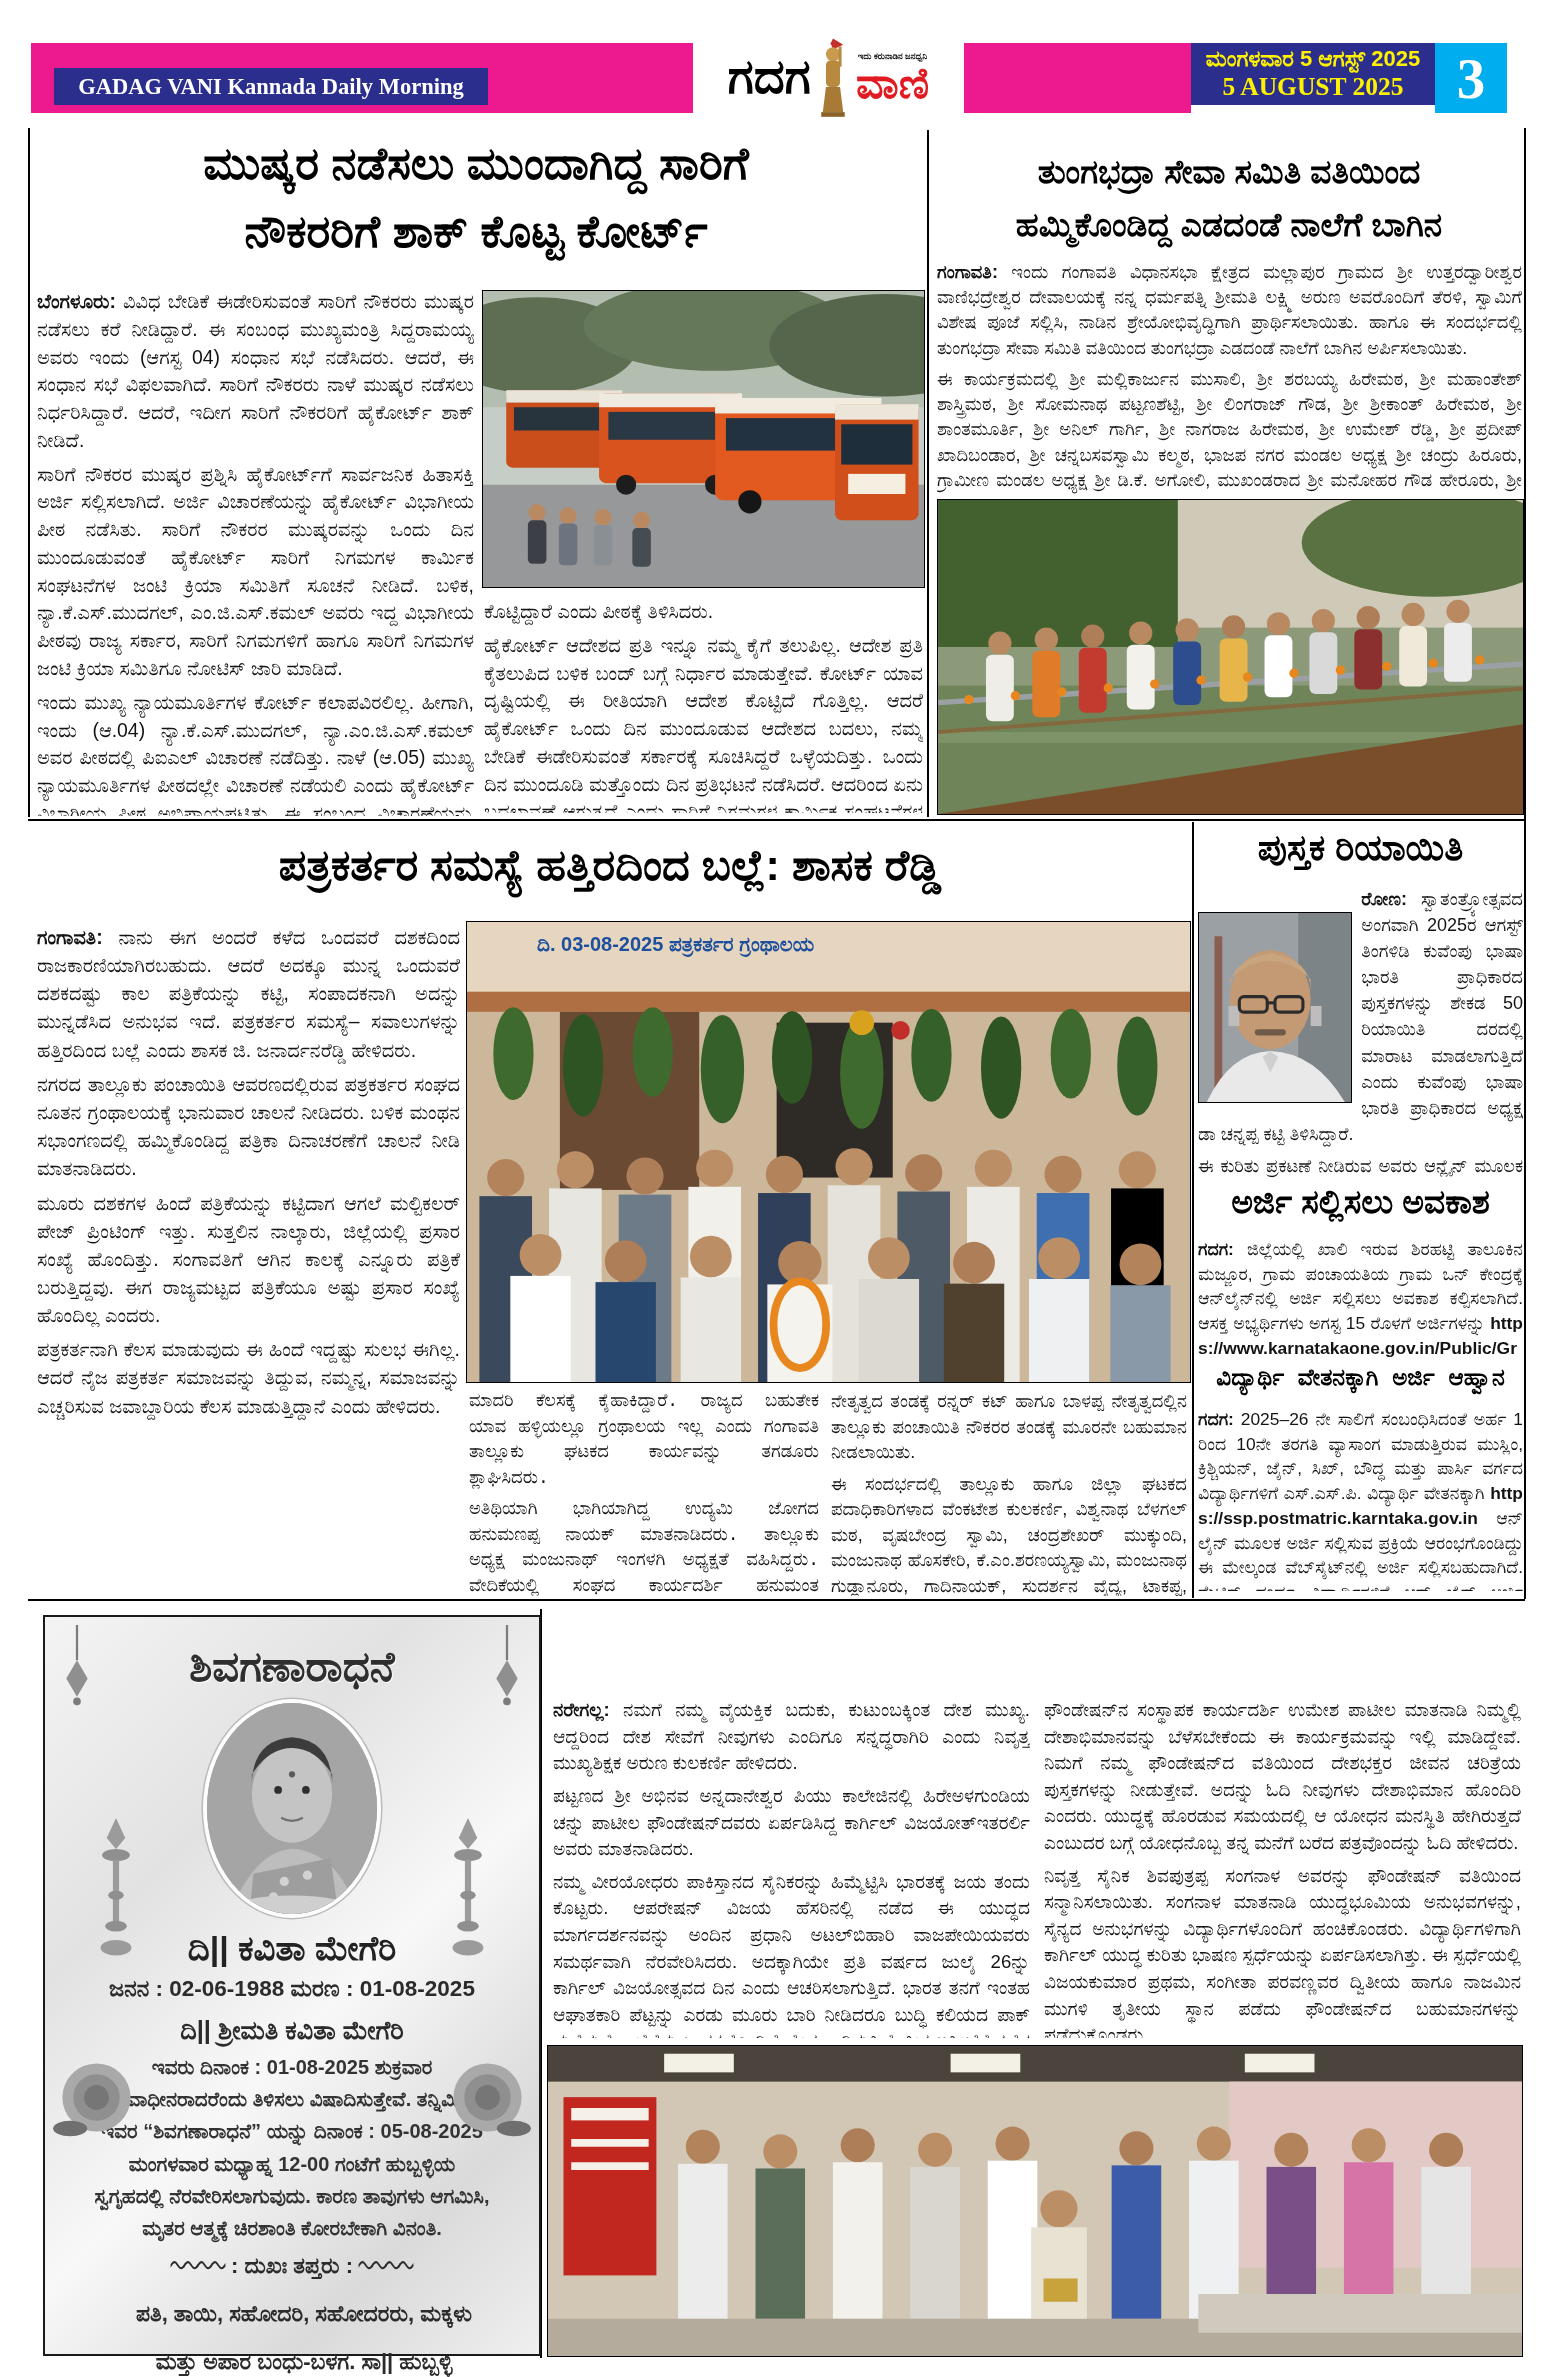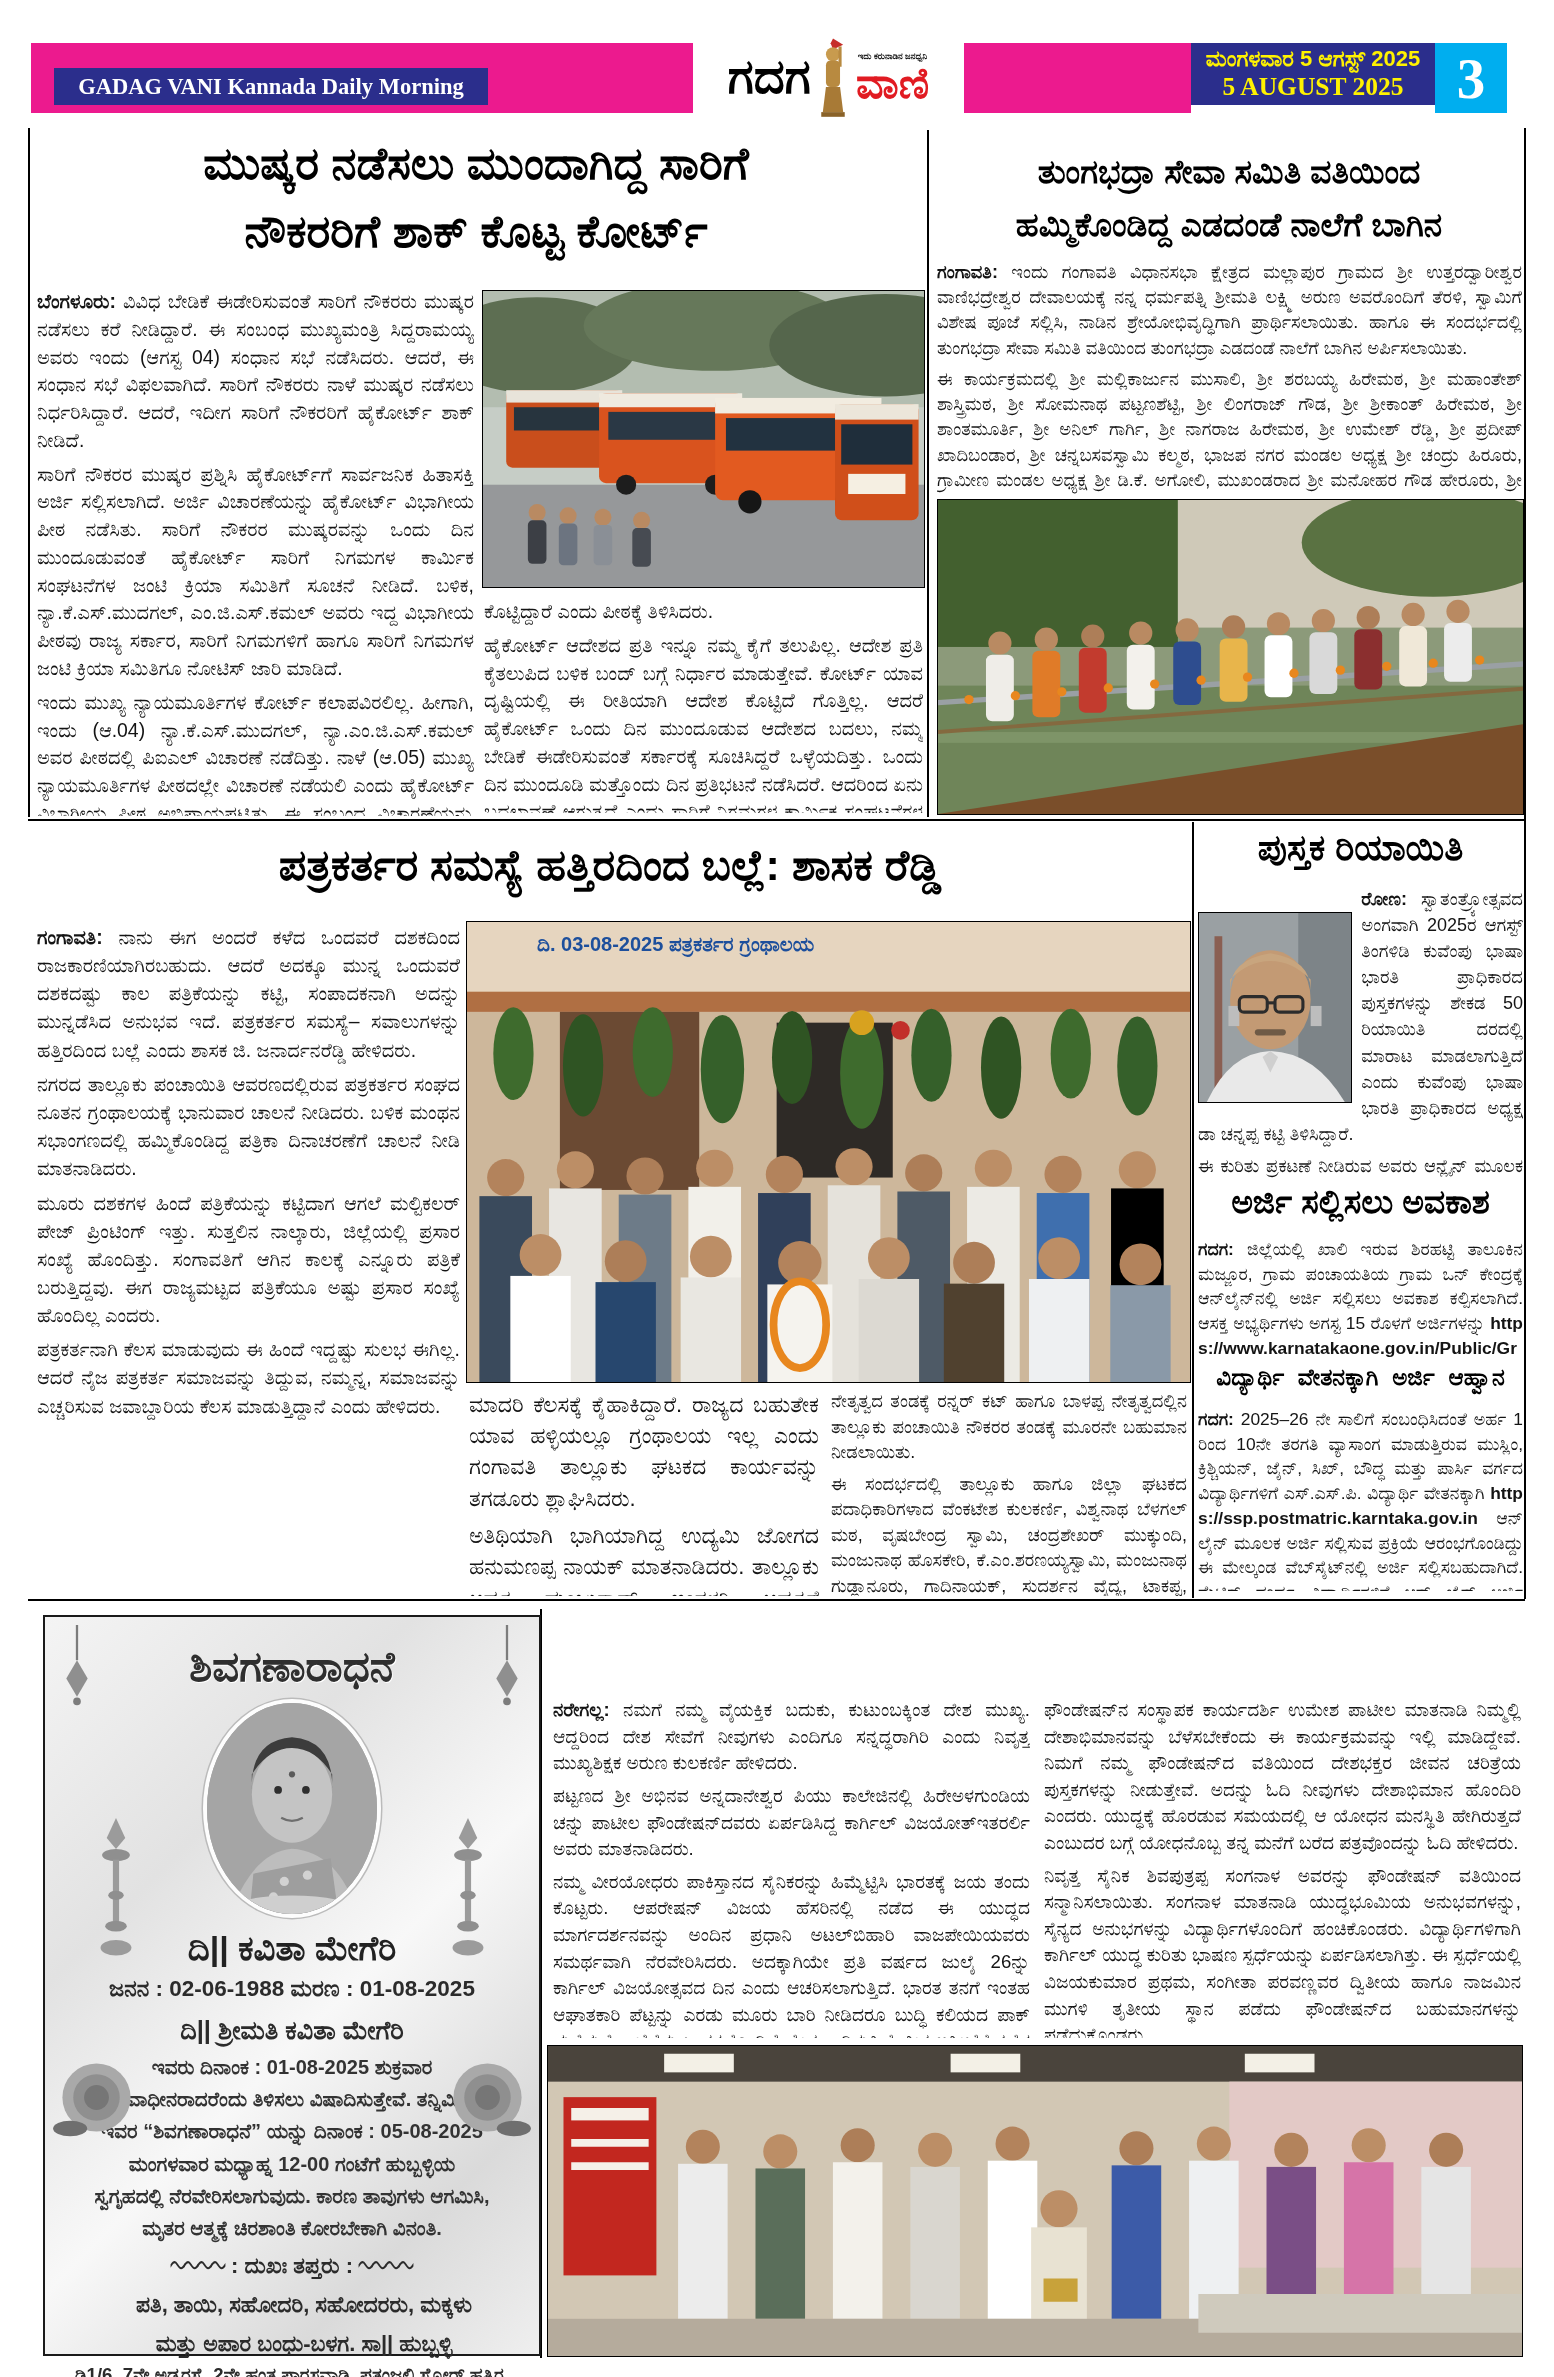--- a/index.html
+++ b/index.html
@@ -35,21 +35,21 @@
   
   #obit{position:absolute;left:43px;top:1615px;width:494px;height:737px;border:2.3px solid #1a1a1a;
       background:linear-gradient(135deg,#f4f4f4 0%,#e2e2e2 30%,#f8f8f8 55%,#dadada 80%,#efefef 100%);
       text-align:center;color:#2b2b2b;}
   #obit .title{font-size:42px;font-weight:800;margin-top:26px;color:#2f2f2f;text-shadow:0.8px 0.8px 0 #fff;}
   #obit .name-big{font-size:34px;font-weight:800;margin-top:11px;color:#222;}
   #obit .dob{font-size:22.5px;font-weight:800;margin-top:7.7px;}
   #obit .name-small{font-size:25.5px;font-weight:800;margin-top:14px;}
   #obit .line{font-size:20px;margin-top:9.3px;font-weight:600;color:#333;}
   #obit .grief{font-size:22px;font-weight:800;margin-top:12.4px;}
-  #obit .kin{font-size:22px;font-weight:800;margin-top:13px;padding-left:24px;}
+  #obit .kin{font-size:22px;font-weight:800;margin-top:22px;padding-left:24px;}
   #obit .addr{font-size:18.6px;font-weight:700;margin-top:7.7px;}
   .oval-photo{width:170px;height:211px;margin:7.7px auto 0 auto;border-radius:50%;
       border:4.6px solid #fdfdfd;box-shadow:0 0 0 1.5px #bbb;overflow:hidden;background:#9e9e9e;}
   .lamp{position:absolute;width:26px;height:93px;}
   .decor-rose{position:absolute;width:93px;height:93px;}
 </style>
 </head>
 <body>
 
 <div id="page">
@@ -329,21 +329,21 @@
             <rect x="726" y="461" width="78" height="133" fill="#eef0f2"></rect>
           </g>
         <g>
             <circle cx="870" cy="442" r="27" fill="#b3835c"></circle>
             <rect x="831" y="469" width="78" height="125" fill="#8a99a8"></rect>
           </g>
       </g>
     </svg>
     <span class="abs" style="left:70px;top:11px;color:#1d4f9c;font-weight:bold;font-size:20px;">ದಿ. 03-08-2025 ಪತ್ರಕರ್ತರ ಗ್ರಂಥಾಲಯ</span>
   </div>
-  <div class="abs body-text" style="left:469px;top:1389px;width:350px;height:207px;font-size:22px;line-height:1.42;overflow:hidden;">
+  <div class="abs body-text" style="left:469px;top:1389px;width:350px;height:207px;font-size:18px;line-height:1.42;overflow:hidden;font-family:Liberation Mono, monospace;">
     <p>ಮಾದರಿ ಕೆಲಸಕ್ಕೆ ಕೈಹಾಕಿದ್ದಾರೆ. ರಾಜ್ಯದ ಬಹುತೇಕ ಯಾವ ಹಳ್ಳಿಯಲ್ಲೂ ಗ್ರಂಥಾಲಯ ಇಲ್ಲ ಎಂದು ಗಂಗಾವತಿ ತಾಲ್ಲೂಕು ಘಟಕದ ಕಾರ್ಯವನ್ನು ತಗಡೂರು ಶ್ಲಾಘಿಸಿದರು.</p>
     <p>ಅತಿಥಿಯಾಗಿ ಭಾಗಿಯಾಗಿದ್ದ ಉದ್ಯಮಿ ಜೋಗದ ಹನುಮಣಪ್ಪ ನಾಯಕ್ ಮಾತನಾಡಿದರು. ತಾಲ್ಲೂಕು ಅಧ್ಯಕ್ಷ ಮಂಜುನಾಥ್ ಇಂಗಳಗಿ ಅಧ್ಯಕ್ಷತೆ ವಹಿಸಿದ್ದರು. ವೇದಿಕೆಯಲ್ಲಿ ಸಂಘದ ಕಾರ್ಯದರ್ಶಿ ಹನುಮಂತ ಹಳ್ಳಿಕೇರಿ, ಜಿಲ್ಲಾ ಕಾರ್ಯದರ್ಶಿ ವೈ. ರಾಜ್, ತಾಲ್ಲೂಕು ಕಾರ್ಯದರ್ಶಿ ದೇವರಾಜ್ ಇದ್ದರು.</p>
 
   </div>
   <div class="abs body-text" style="left:831px;top:1389px;width:356px;height:207px;font-size:18px;line-height:1.42;overflow:hidden;">
     <p>ನೇತೃತ್ವದ ತಂಡಕ್ಕೆ ರನ್ನರ್ ಕಟ್ ಹಾಗೂ ಬಾಳಪ್ಪ ನೇತೃತ್ವದಲ್ಲಿನ ತಾಲ್ಲೂಕು ಪಂಚಾಯಿತಿ ನೌಕರರ ತಂಡಕ್ಕೆ ಮೂರನೇ ಬಹುಮಾನ ನೀಡಲಾಯಿತು.</p>
     <p>ಈ ಸಂದರ್ಭದಲ್ಲಿ ತಾಲ್ಲೂಕು ಹಾಗೂ ಜಿಲ್ಲಾ ಘಟಕದ ಪದಾಧಿಕಾರಿಗಳಾದ ವೆಂಕಟೇಶ ಕುಲಕರ್ಣಿ, ವಿಶ್ವನಾಥ ಬೆಳಗಲ್ ಮಠ, ವೃಷಬೇಂದ್ರ ಸ್ವಾಮಿ, ಚಂದ್ರಶೇಖರ್ ಮುಕ್ಕುಂದಿ, ಮಂಜುನಾಥ ಹೊಸಕೇರಿ, ಕೆ.ಎಂ.ಶರಣಯ್ಯಸ್ವಾಮಿ, ಮಂಜುನಾಥ ಗುಡ್ಲಾನೂರು, ಗಾದಿನಾಯಕ್, ಸುದರ್ಶನ ವೈದ್ಯ, ಟಾಕಪ್ಪ, ವಿಶ್ವಕರ್ಮ, ಮಲ್ಲಿಕಾರ್ಜುನ ಗೋಟೂರು, ಹರೀಶ್ ಕುಲಕರ್ಣಿ, ವಸಂತ, ದಶರಥ, ದಿವಾಕರ, ರಮೇಶ ಜೋಗಿನ್ ಇತರರ ಇದ್ದರು.</p>
   </div>
 
   <div class="abs hl" style="left:1198px;top:827px;width:325px;font-size:36px;">ಪುಸ್ತಕ ರಿಯಾಯಿತಿ</div>

